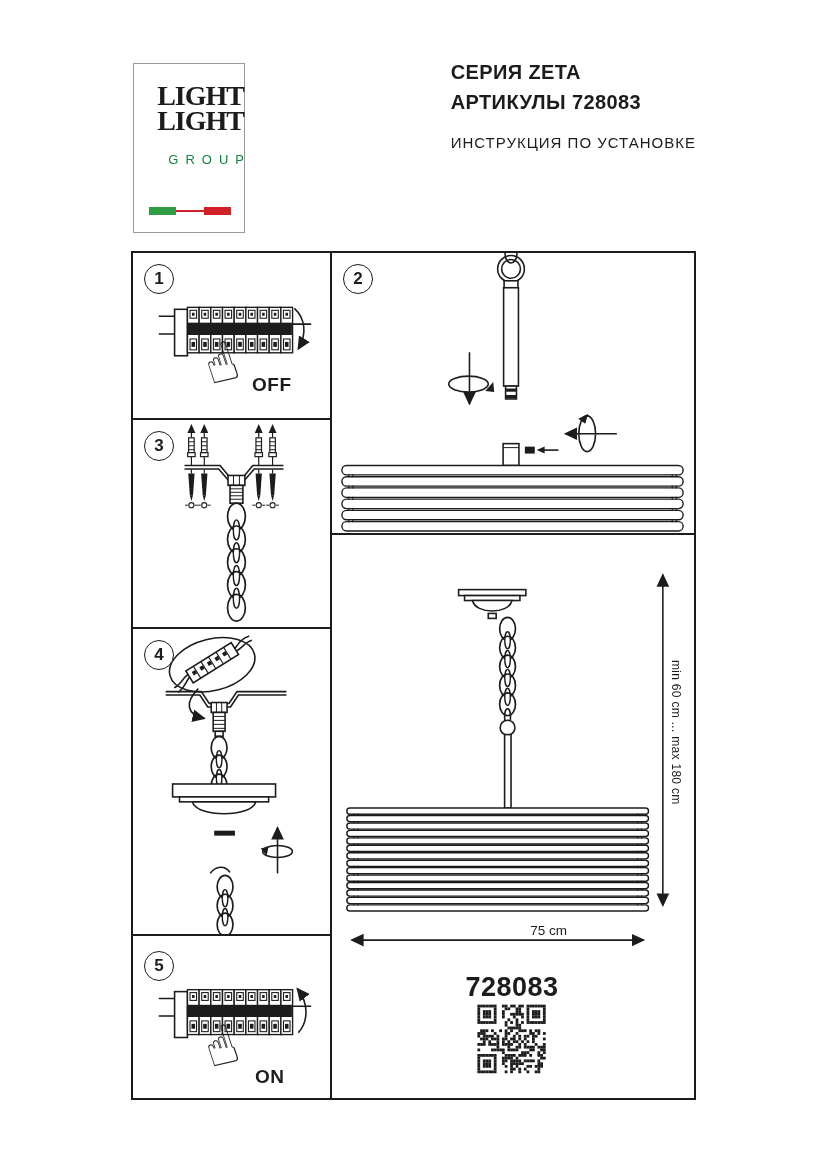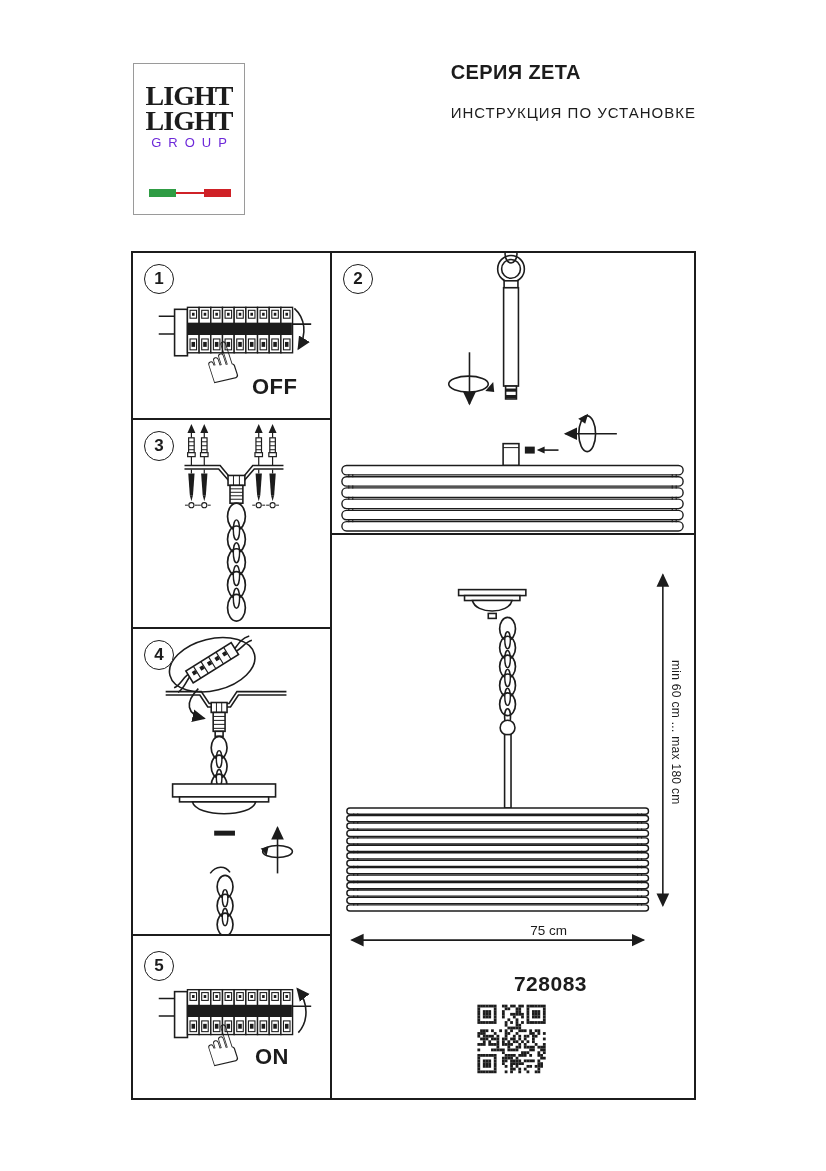--- a/index.html
+++ b/index.html
@@ -1,24 +1,24 @@
 <!DOCTYPE html>
 <html style="--ink: #1c1c1c; --flag-green: #2f9c44; --flag-red: #cf2127; --logo-border: #9a9a9a;"><head>
 <meta charset="utf-8">
 <style>
   :root{ --ink:#1c1c1c; --flag-green:#2f9c44; --flag-red:#cf2127; --logo-border:#9a9a9a; }
   *{box-sizing:border-box}
   body{margin:0;background:#fff;font-family:"Liberation Sans",sans-serif;color:var(--ink)}
   .page{position:relative;width:826px;height:1171px;background:#fff;overflow:hidden}
 
   
-  .logo{position:absolute;left:133px;top:63px;width:112px;height:152px;border:1px solid var(--logo-border);background:#fff;text-align:center}
+  .logo{position:absolute;left:133px;top:63px;width:112px;height:170px;border:1px solid var(--logo-border);background:#fff;text-align:right}
   .logo-word{font-family:"Liberation Serif",serif;font-weight:700;font-size:28px;line-height:25px;letter-spacing:-1px}
   .logo-word.first{margin-top:19px}
-  .logo-group{margin-top:2px;font-size:13px;font-weight:400;letter-spacing:7px;margin-right:-7px;color:#6d28d9}
+  .logo-group{margin-top:19px;font-size:13px;font-weight:400;letter-spacing:7px;margin-right:-7px;color:#15803d}
   .flag{position:absolute;left:15px;bottom:17px;width:82px;height:8px;display:flex}
   .flag>div{flex:1 1 0;position:relative}
   .flag .g{background:var(--flag-green)}
   .flag .w{background:#fff}
   .flag .w i{position:absolute;left:0;right:0;top:3px;height:2px;background:var(--flag-red)}
   .flag .r{background:var(--flag-red)}
 
   
   .header{position:absolute;right:130px;top:57px;}
   .h-small{font-size:20px;font-weight:700;line-height:30px;letter-spacing:.4px}
@@ -37,25 +37,25 @@
   #panel6{left:199px;top:282px;width:362px;height:563px}
   .vline{position:absolute;left:197px;top:0;width:2px;height:845px;background:var(--ink)}
   .hline{position:absolute;background:var(--ink);height:2px}
   #hl1{left:0;top:165px;width:199px}
   #hl2{left:0;top:374px;width:199px}
   #hl3{left:0;top:681px;width:199px}
   #hl4{left:199px;top:280px;width:362px}
 
   .stepnum{position:absolute;left:11px;top:11px;width:30px;height:30px;border:1.8px solid var(--ink);border-radius:50%;display:flex;align-items:center;justify-content:center;font-weight:700;font-size:17px;background:#fff}
   .hand{position:absolute;font-family:"DejaVu Sans",sans-serif;font-size:54px;line-height:1;transform:rotate(-18deg);color:var(--ink)}
-  .switch-label{position:absolute;font-weight:700;font-size:22px;letter-spacing:.5px}
+  .switch-label{position:absolute;font-weight:700;font-size:19px;letter-spacing:.5px}
 
   .vdim-label{position:absolute;left:337px;top:125px;height:160px;writing-mode:vertical-rl;font-size:12px;letter-spacing:.3px;white-space:nowrap}
   .hdim-label{position:absolute;left:125px;top:388px;width:110px;text-align:right;font-size:13.5px}
-  .article{position:absolute;left:105px;top:437px;width:150px;text-align:right;font-size:21px;font-weight:700;letter-spacing:.5px}
+  .article{position:absolute;left:105px;top:437px;width:150px;text-align:center;font-size:27px;font-weight:700;letter-spacing:.5px}
 
   .ln{stroke:var(--ink);stroke-width:1.6;fill:none}
   .wt{stroke:var(--ink);stroke-width:1.6;fill:#fff}
   .bk{fill:var(--ink)}
   .mk{fill:var(--ink)}
 </style>
 </head>
 <body>
 
 <div class="page">
@@ -68,20 +68,21 @@
       <div class="g"></div>
       <div class="w">
           <i></i>
         </div>
       <div class="r"></div>
     </div>
   </div>
 
   <div class="header">
     <div class="h-small">СЕРИЯ ZETA</div>
+    <div class="h-small">АРТИКУЛЫ 728083</div>
     <div class="h-gap"></div>
     <div class="h-big">ИНСТРУКЦИЯ ПО УСТАНОВКЕ</div>
   </div>
 
   <div class="grid">
 
     <div class="panel" id="panel1">
       <svg viewBox="0 0 199 167" preserveAspectRatio="none">
         <defs>
             <marker id="ahp1" markerWidth="9" markerHeight="9" refX="7.5" refY="4.5" orient="auto">
@@ -332,21 +333,21 @@
               <rect x="154" y="60.5" width="2.6" height="3" fill="#1c1c1c"></rect>
               <rect x="152" y="87" width="6.6" height="11" fill="#fff" stroke="#1c1c1c" stroke-width="1.1"></rect>
               <rect x="153.5" y="90" width="3.6" height="5" fill="#1c1c1c"></rect>
               <rect x="55.5" y="70.5" width="105" height="12.5" fill="#1c1c1c"></rect>
             </g>
         </g>
         <path class="ln" d="M167,99 C177,88 178,69 166,54" marker-end="url(#ahp5)"></path>
       </svg>
       <div class="stepnum" style="top:15px">5</div>
       <div class="hand" style="left:72px;top:84px">☝</div>
-      <div class="switch-label" style="left:122px;top:108px">ON</div>
+      <div class="switch-label" style="left:122px;top:130px">ON</div>
     </div>
 
     <div class="panel" id="panel2">
       <svg viewBox="0 0 366 282" preserveAspectRatio="none">
         <defs>
             <marker id="ahp2" markerWidth="9" markerHeight="9" refX="7.5" refY="4.5" orient="auto">
               <path class="mk" d="M0,.5 L8.5,4.5 L0,8.5 Z"></path>
             </marker>
           </defs>
         <g>

